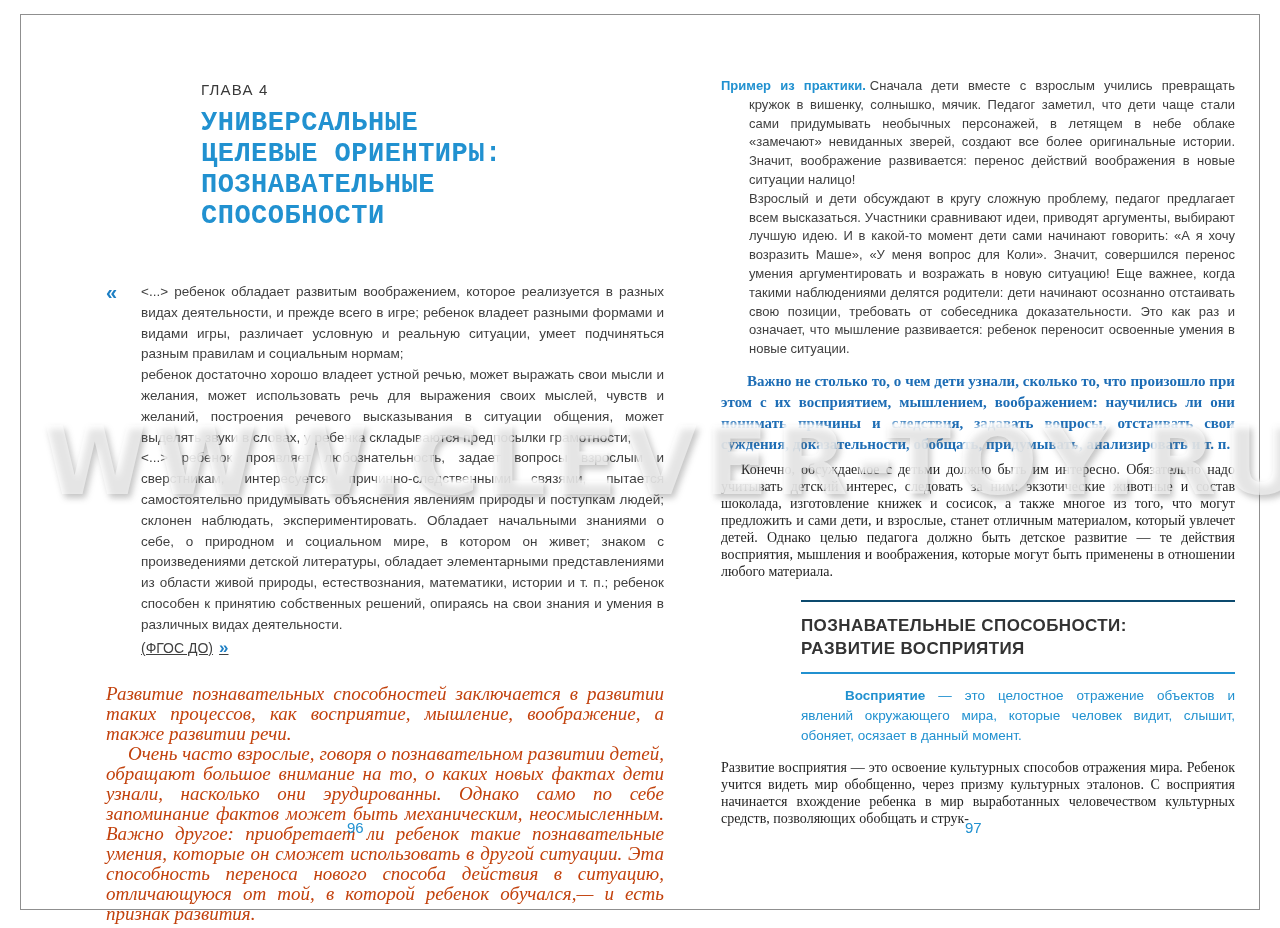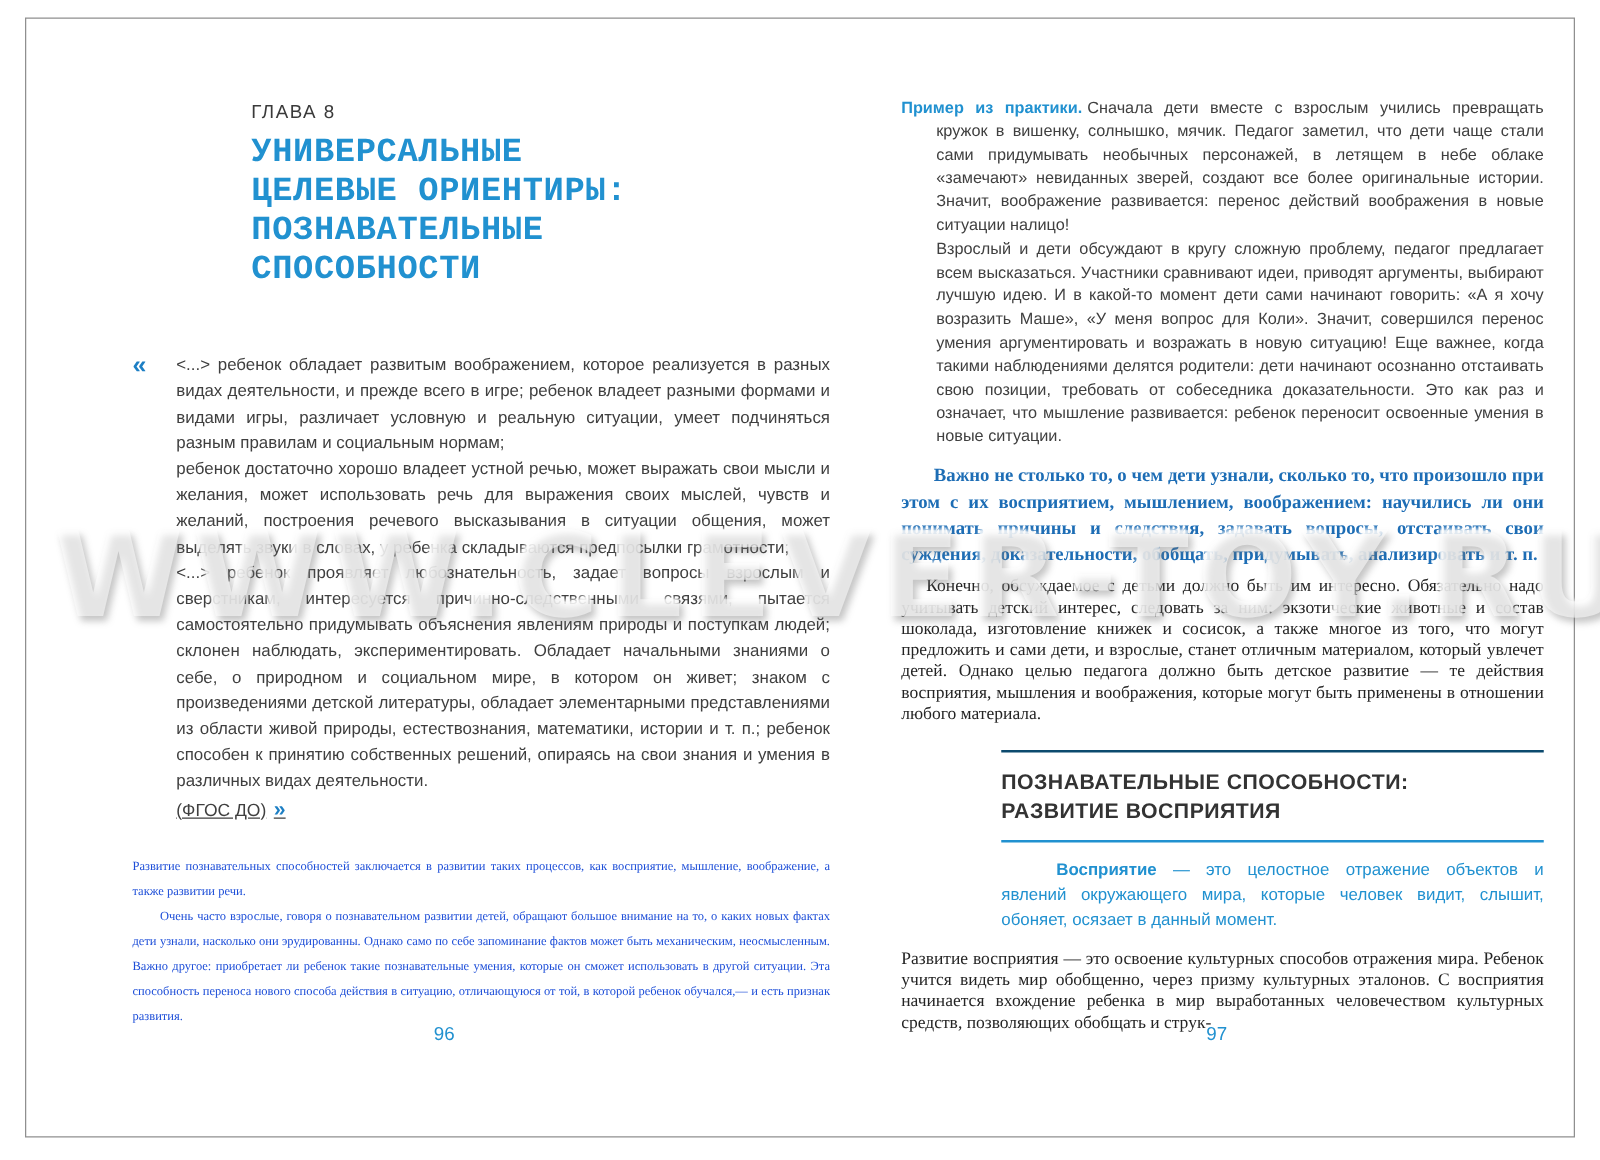--- a/index.html
+++ b/index.html
@@ -16,21 +16,21 @@
                  letter-spacing:0.5px;white-space:pre-line;font-family:Liberation Mono, monospace;}
   .quote{display:flex;margin-top:50px;}
   .quote-mark{flex:0 0 35px;color:#1d7fc4;font-weight:bold;font-size:20px;
               line-height:21px;}
   .quote-body{flex:1;}
   .quote-body p{margin:0;font-size:13.5px;line-height:20.8px;color:#3f3f3f;
                 text-align:justify;}
   .quote-source{margin-top:2px;font-size:14px;color:#3f3f3f;text-decoration:underline;}
   .quote-close{color:#1d7fc4;font-weight:bold;font-size:17px;margin-left:6px;}
   .body-left{margin-top:26px;font-family:"Liberation Serif",serif;
-             font-size:10px;line-height:20px;color:#1d4ed8;text-align:justify;}
+             font-size:19px;line-height:20px;color:#c2410c;text-align:justify;font-style:italic;}
   .body-left p{margin:0;}
   .body-left p.ind{text-indent:22px;}
   
   .page-right{position:absolute;left:700px;top:62px;width:514px;}
   .example{padding-left:28px;}
   .example p{margin:0;font-size:13px;line-height:18.8px;color:#404040;
              text-align:justify;}
   .example p.first{text-indent:-28px;}
   .example-label{color:#2191d0;font-weight:bold;margin-right:4px;}
   .key-point{margin-top:12px;font-family:"Liberation Serif",serif;
@@ -59,21 +59,21 @@
              color:rgba(255,255,255,0.55);
              text-shadow:3px 4px 6px rgba(110,110,110,0.40),
                          -1px -2px 3px rgba(255,255,255,0.75);}
 </style>
 </head>
 <body>
 
 <div class="frame">
 
   <div class="page-left">
-    <div class="chapter-label">ГЛАВА 8</div>
+    <div class="chapter-label">ГЛАВА 4</div>
     <div class="chapter-title">УНИВЕРСАЛЬНЫЕ
 ЦЕЛЕВЫЕ ОРИЕНТИРЫ:
 ПОЗНАВАТЕЛЬНЫЕ
 СПОСОБНОСТИ</div>
 
     <div class="quote">
       <div class="quote-mark">«</div>
       <div class="quote-body">
         <p>&lt;...&gt; ребенок обладает развитым воображением, которое реализуется в разных видах деятельности, и прежде всего в игре; ребенок владеет разными формами и видами игры, различает условную и реальную ситуации, умеет подчиняться разным правилам и социальным нормам;</p>
         <p>ребенок достаточно хорошо владеет устной речью, может выражать свои мысли и желания, может использовать речь для выражения своих мыслей, чувств и желаний, построения речевого высказывания в ситуации общения, может выделять звуки в словах, у ребенка складываются предпосылки грамотности;</p>

